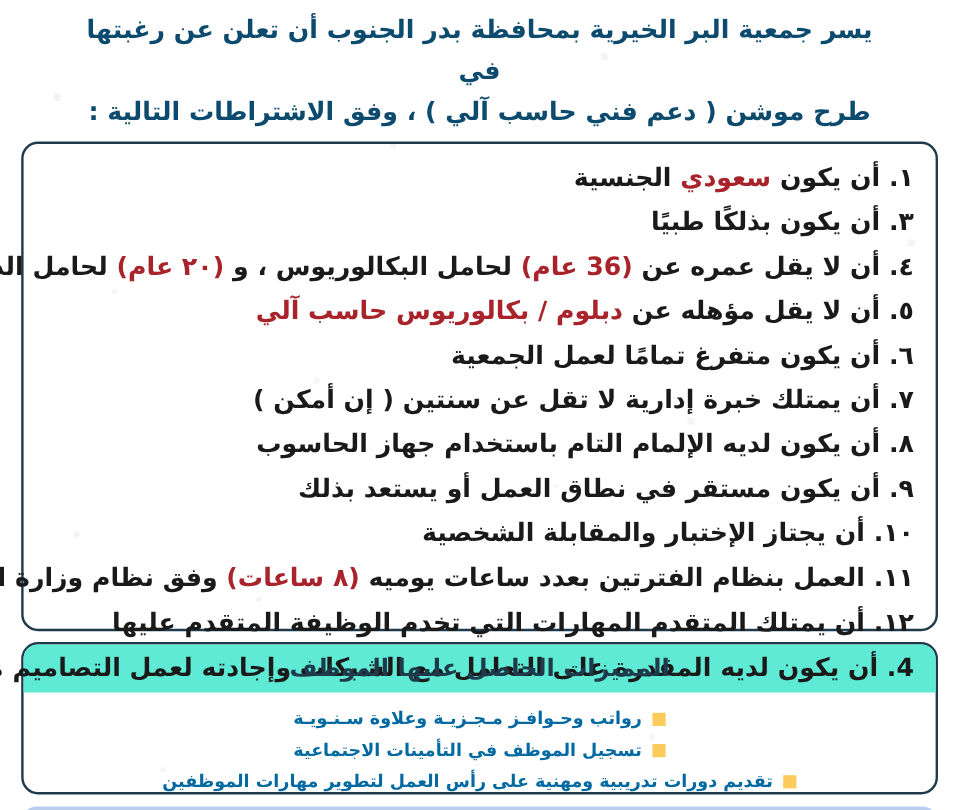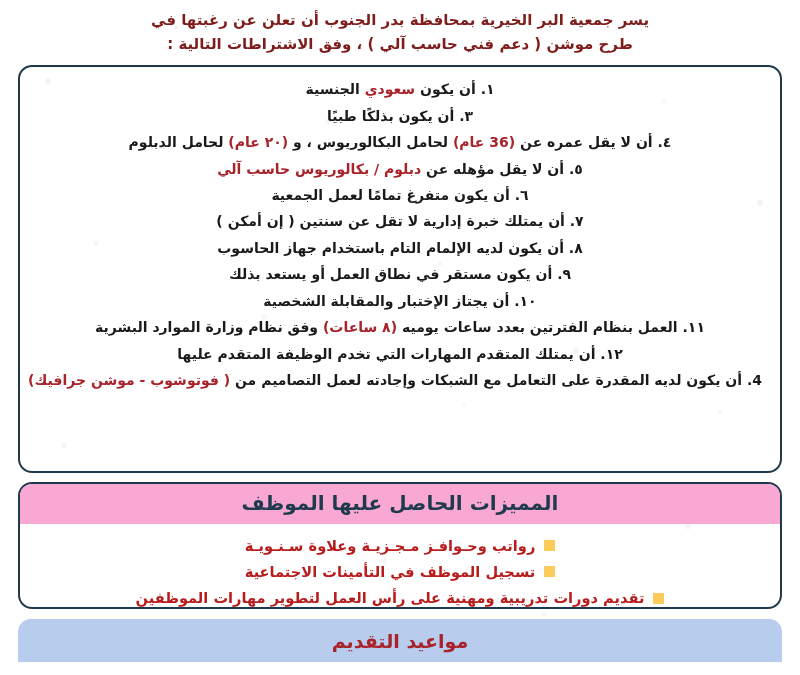--- a/index.html
+++ b/index.html
@@ -46,23 +46,23 @@
     position: relative;
     z-index: 1;
     width: 800px;
     height: 675px;
     box-sizing: border-box;
     padding: 0 18px;
   }
 
   
   .headline {
-    color: #7f1d1d;
-    font-weight: bold;
-    font-size: 15px;
+    color: #0c4a6e;
+    font-weight: bold;
+    font-size: 21px;
     line-height: 1.62;
     text-align: center;
     padding: 8px 40px 6px 40px;
     letter-spacing: 0;
   }
   .headline .hl-line { display: block; }
 
   
   .card {
     border: 2px solid #1F3A4D;
@@ -78,65 +78,65 @@
     height: 408px;
   }
   .cond-list {
     list-style: none;
     margin: 0;
     padding: 0;
     direction: rtl;
   }
   .cond-item {
     display: block;
-    text-align: center;
+    text-align: right;
     color: #1A1A1A;
     font-weight: bold;
-    font-size: 14px;
+    font-size: 21px;
     line-height: 1.52;
     padding: 2.6px 0;
     white-space: nowrap;
   }
   .cond-item.wrap { white-space: normal; }
   .cond-num {
     display: inline;
     color: #1A1A1A;
   }
   .hl-red { color: #A8232A; }
 
   
   .benefits-card {
     margin-top: 9px;
     padding: 0;
     overflow: hidden;
     height: 127px;
   }
   .benefits-header {
-    background: #f9a8d4;
+    background: #5eead4;
     color: #1F3A4D;
     font-weight: bold;
     font-size: 20px;
     text-align: center;
     padding: 8px 0 9px 0;
     border-radius: 11px 11px 0 0;
     margin: -1px -1px 0 -1px;
   }
   .benefits-list {
     list-style: none;
     margin: 0;
     padding: 9px 22px 8px 22px;
     direction: rtl;
   }
   .benefit-item {
     display: flex;
     flex-direction: row;
     align-items: center;
     justify-content: center;
     gap: 9px;
-    color: #b91c1c;
+    color: #0369a1;
     font-weight: bold;
     font-size: 14.6px;
     line-height: 1.5;
     padding: 2.2px 0;
   }
   .bullet-square {
     width: 11px;
     height: 11px;
     background: #FBCB5C;
     flex: 0 0 auto;

